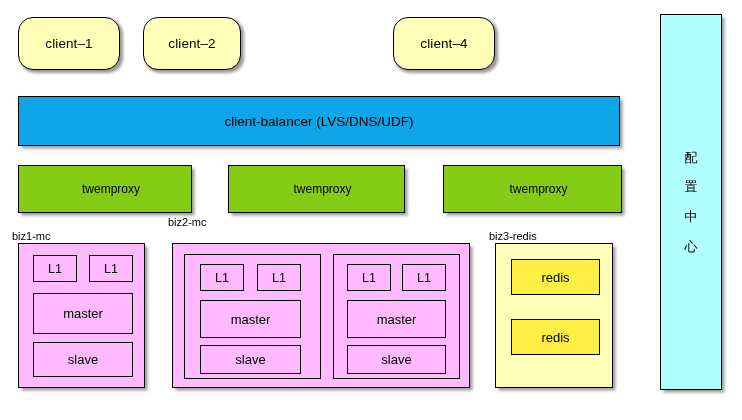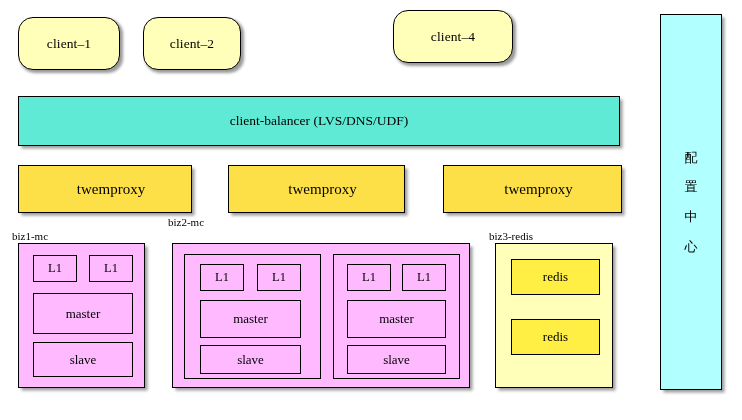--- a/index.html
+++ b/index.html
@@ -5,21 +5,21 @@
   html, body {
     margin: 0;
     padding: 0;
     background: #ffffff;
   }
   #canvas {
     position: relative;
     width: 742px;
     height: 420px;
     background: #ffffff;
-    font-family: Liberation Serif, serif;
+    font-family: Liberation Sans, sans-serif;
     overflow: hidden;
   }
 
   
   .node {
     position: absolute;
     box-sizing: border-box;
     border: 1.6px solid #000000;
     display: flex;
     align-items: center;
@@ -32,28 +32,28 @@
   
   .client {
     border-radius: 15px;
     background: #ffffb9;
     font-size: 13.5px;
     letter-spacing: 0.1px;
   }
 
   
   .balancer {
-    background: #5eead4;
+    background: #0ea5e9;
     font-size: 13.5px;
   }
 
   
   .twemproxy {
-    background: #fde047;
-    font-size: 15px;
+    background: #84cc16;
+    font-size: 12px;
     padding-left: 12px;
   }
 
   
   .config-center {
     background: #b2ffff;
     flex-direction: column;
     font-size: 13px;
     line-height: 1.05;
   }
@@ -114,21 +114,21 @@
 <body>
 
 <div id="canvas">
 
   <div class="node client" style="left:18px; top:17px; width:102px; height:53px;">
     <span>client–1</span>
   </div>
   <div class="node client" style="left:143px; top:17px; width:98px; height:53px;">
     <span>client–2</span>
   </div>
-  <div class="node client" style="left:393px; top:10px; width:120px; height:53px;">
+  <div class="node client" style="left:393px; top:17px; width:102px; height:53px;">
     <span>client–4</span>
   </div>
 
   <div class="node balancer" style="left:18px; top:96px; width:602px; height:50px;">
     <span>client-balancer (LVS/DNS/UDF)</span>
   </div>
 
   <div class="node twemproxy" style="left:18px; top:165px; width:174px; height:48px;">
     <span>twemproxy</span>
   </div>

